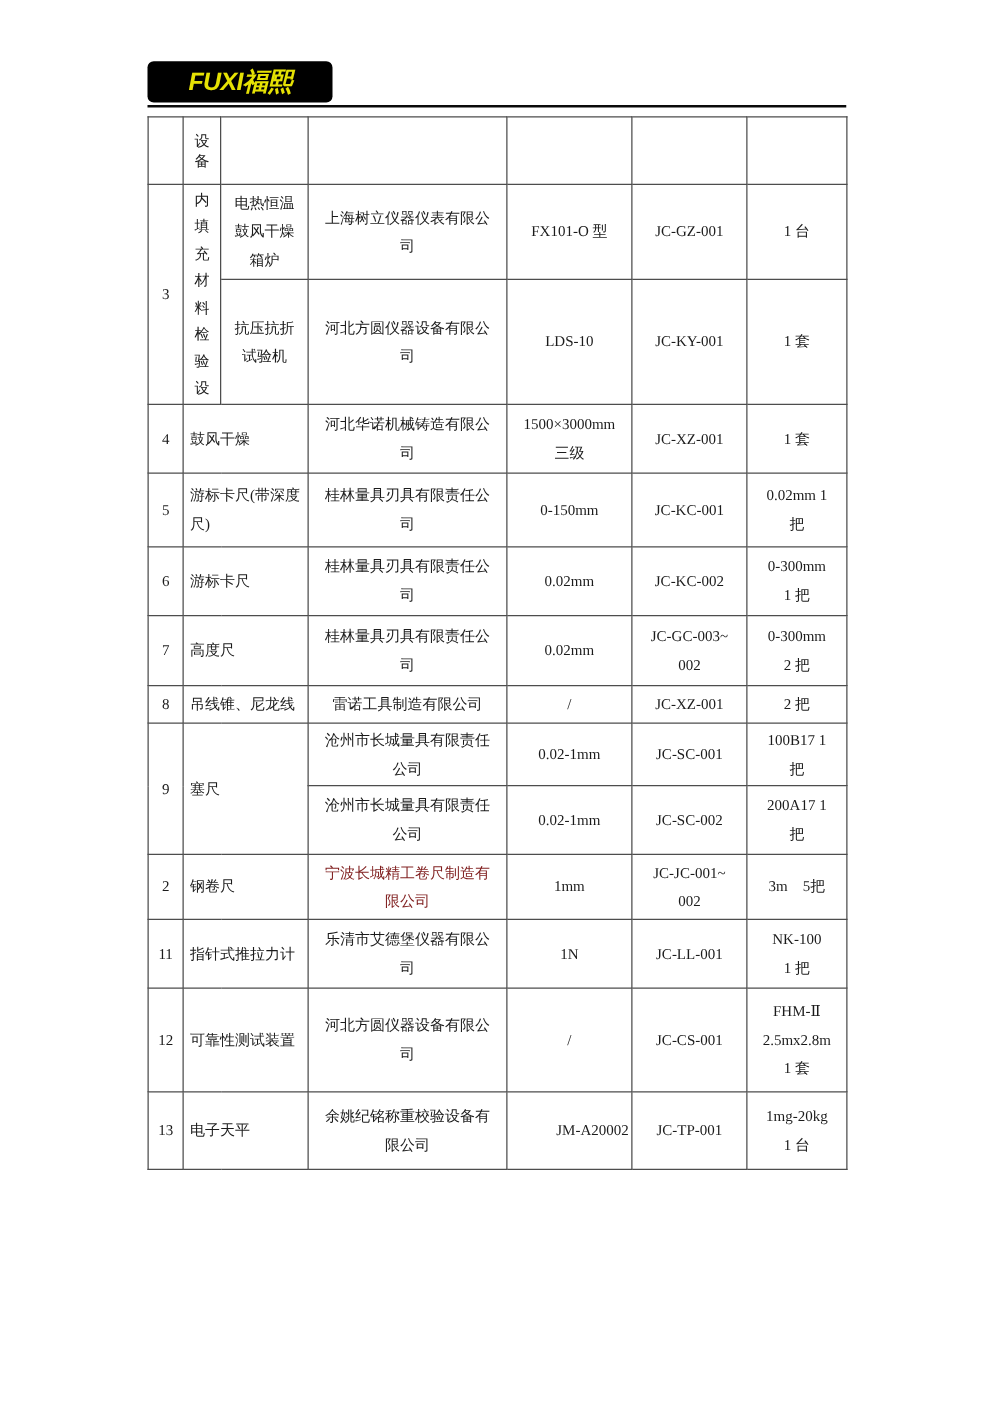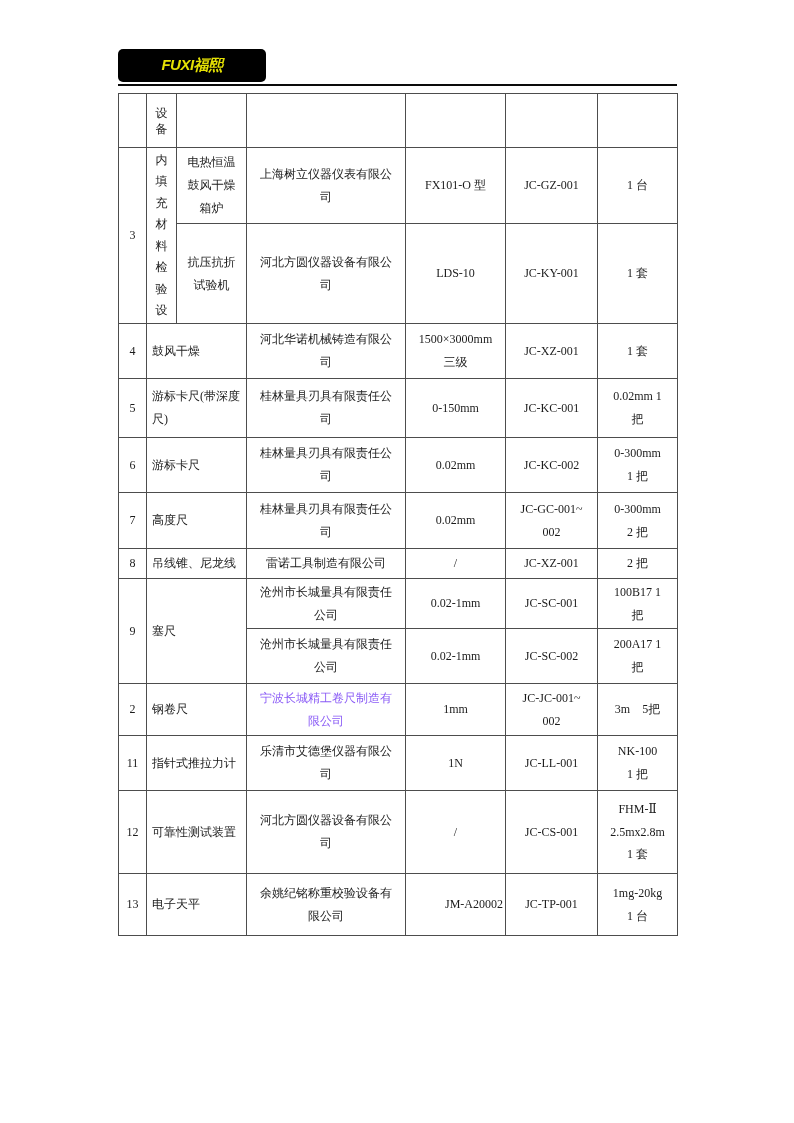--- a/index.html
+++ b/index.html
@@ -1,21 +1,21 @@
 <!DOCTYPE html>
 <html><head>
 <meta charset="utf-8">
 <style>
   html,body{margin:0;padding:0;background:#ffffff;}
   .page{position:relative;width:794px;height:1123px;background:#ffffff;overflow:hidden;
         font-family:"Liberation Serif","DejaVu Serif",serif;color:#1b1b1b;}
   .logo{position:absolute;left:118px;top:49px;height:33px;min-width:136px;background:#000000;
         border-radius:5px;display:flex;align-items:center;justify-content:center;padding:0 6px;}
   .logo span{color:#e5e104;font-family:"Liberation Sans","DejaVu Sans",sans-serif;
-        font-weight:900;font-style:italic;font-size:15px;letter-spacing:-0.5px;white-space:nowrap;}
+        font-weight:900;font-style:italic;font-size:20px;letter-spacing:-0.5px;white-space:nowrap;}
   .rule{position:absolute;left:118px;top:84px;width:559px;height:2px;background:#0a0a0a;}
   table.equip{position:absolute;left:118px;top:93px;width:559px;border-collapse:collapse;
         table-layout:fixed;}
   td{border:1.5px solid #4d4d4d;font-size:12px;line-height:1.9;text-align:center;
      vertical-align:middle;padding:0 2px;white-space:pre-line;overflow:hidden;}
   td.name{text-align:left;padding-left:5px;padding-right:1px;}
   td.nw{white-space:nowrap;}
   td.leftspec{text-align:right;padding-left:7px;}
   td.vert{padding:0 8px;word-break:break-all;line-height:21.5px;}
   td.v22{line-height:16px;}
@@ -112,21 +112,21 @@
       <td>0-300mm
 1 把</td>
     </tr>
 
     <tr class="rG">
       <td>7</td>
       <td colspan="2" class="name nw">高度尺</td>
       <td>桂林量具刃具有限责任公
 司</td>
       <td>0.02mm</td>
-      <td>JC-GC-001~
+      <td>JC-GC-003~
 002</td>
       <td>0-300mm
 2 把</td>
     </tr>
 
     <tr class="rH">
       <td>8</td>
       <td colspan="2" class="name nw">吊线锥、尼龙线</td>
       <td>雷诺工具制造有限公司</td>
       <td>/</td>
@@ -150,21 +150,21 @@
 公司</td>
       <td>0.02-1mm</td>
       <td>JC-SC-002</td>
       <td>200A17 1
 把</td>
     </tr>
 
     <tr class="rK">
       <td>2</td>
       <td colspan="2" class="name nw">钢卷尺</td>
-      <td style="color:#8b5cf6">宁波长城精工卷尺制造有
+      <td style="color:#7f1d1d">宁波长城精工卷尺制造有
 限公司</td>
       <td>1mm</td>
       <td>JC-JC-001~
 002</td>
       <td>3m　5把</td>
     </tr>
 
     <tr class="rL">
       <td>11</td>
       <td colspan="2" class="name nw">指针式推拉力计</td>

